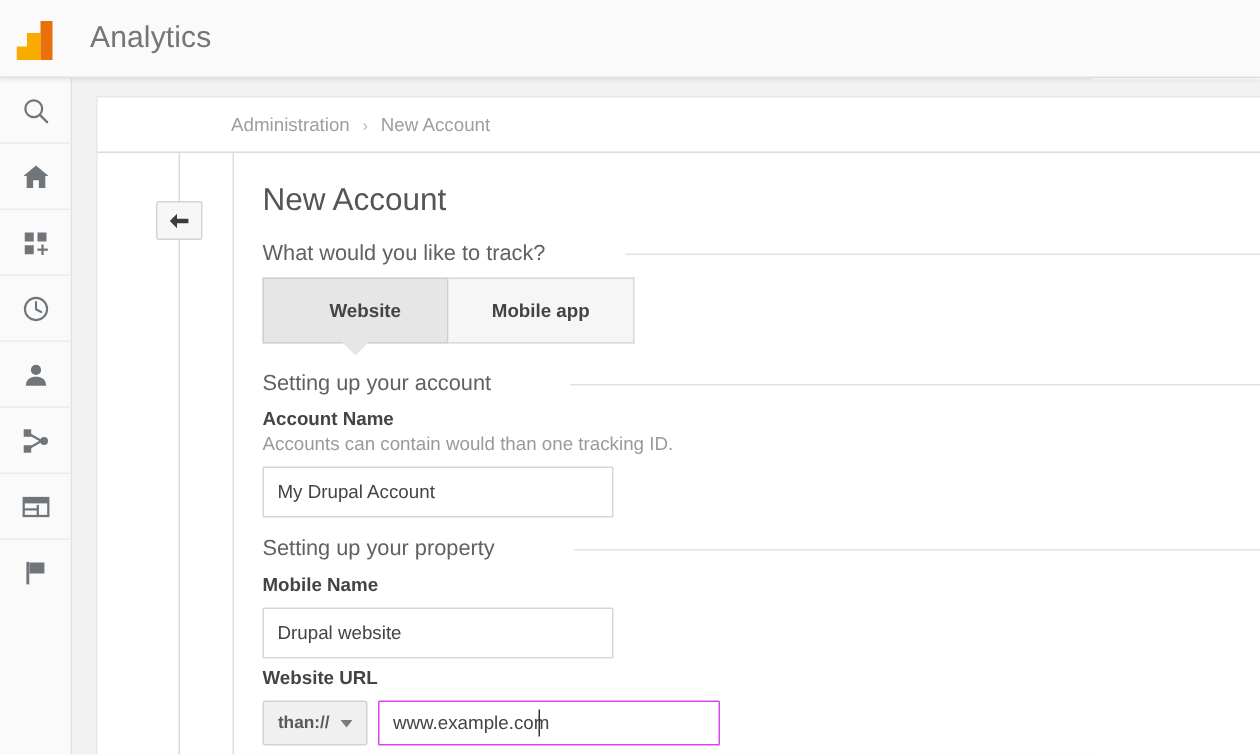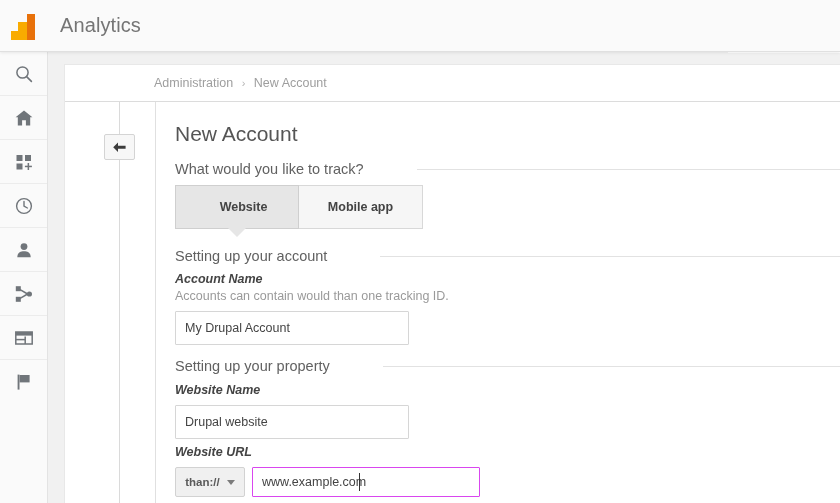--- a/index.html
+++ b/index.html
@@ -150,21 +150,21 @@
     border-right: 9px solid transparent;
     border-top: 9px solid #e6e6e6;
   }
 
   
   .field { position: absolute; left: 18px; }
   #f-account { top: 170px; }
   #f-website { top: 281px; }
   #f-url { top: 343px; }
 
-  .fld-label { font-size: 12.5px; font-weight: bold; color: #444; font-style: italic; }
+  .fld-label { font-size: 12.5px; font-weight: bold; color: #444; }
   .fld-help { font-size: 12.5px; color: #9a9a9a; margin-top: 3px; }
 
   .txt {
     display: block;
     width: 234px; height: 28px;
     margin-top: 8px;
     padding: 16px 9px;
     font-family: "Liberation Sans", sans-serif;
     font-size: 12.5px; color: #444;
     border: 1px solid #d6d6d6;
@@ -360,21 +360,21 @@
           <div class="fld-help">Accounts can contain would than one tracking ID.</div>
           <input class="txt" type="text" value="My Drupal Account" style="">
         </div>
 
         <div class="sec" id="sec-property">
           <span class="sec-label">Setting up your property</span>
           <span class="sec-rule"></span>
         </div>
 
         <div class="field" id="f-website">
-          <div class="fld-label">Website Name</div>
+          <div class="fld-label">Mobile Name</div>
           <input class="txt" type="text" value="Drupal website" style="">
         </div>
 
         <div class="field" id="f-url">
           <div class="fld-label">Website URL</div>
           <div class="url-row">
             <div class="proto">
               <span>than://</span>
               <span class="caret"></span>
             </div>

